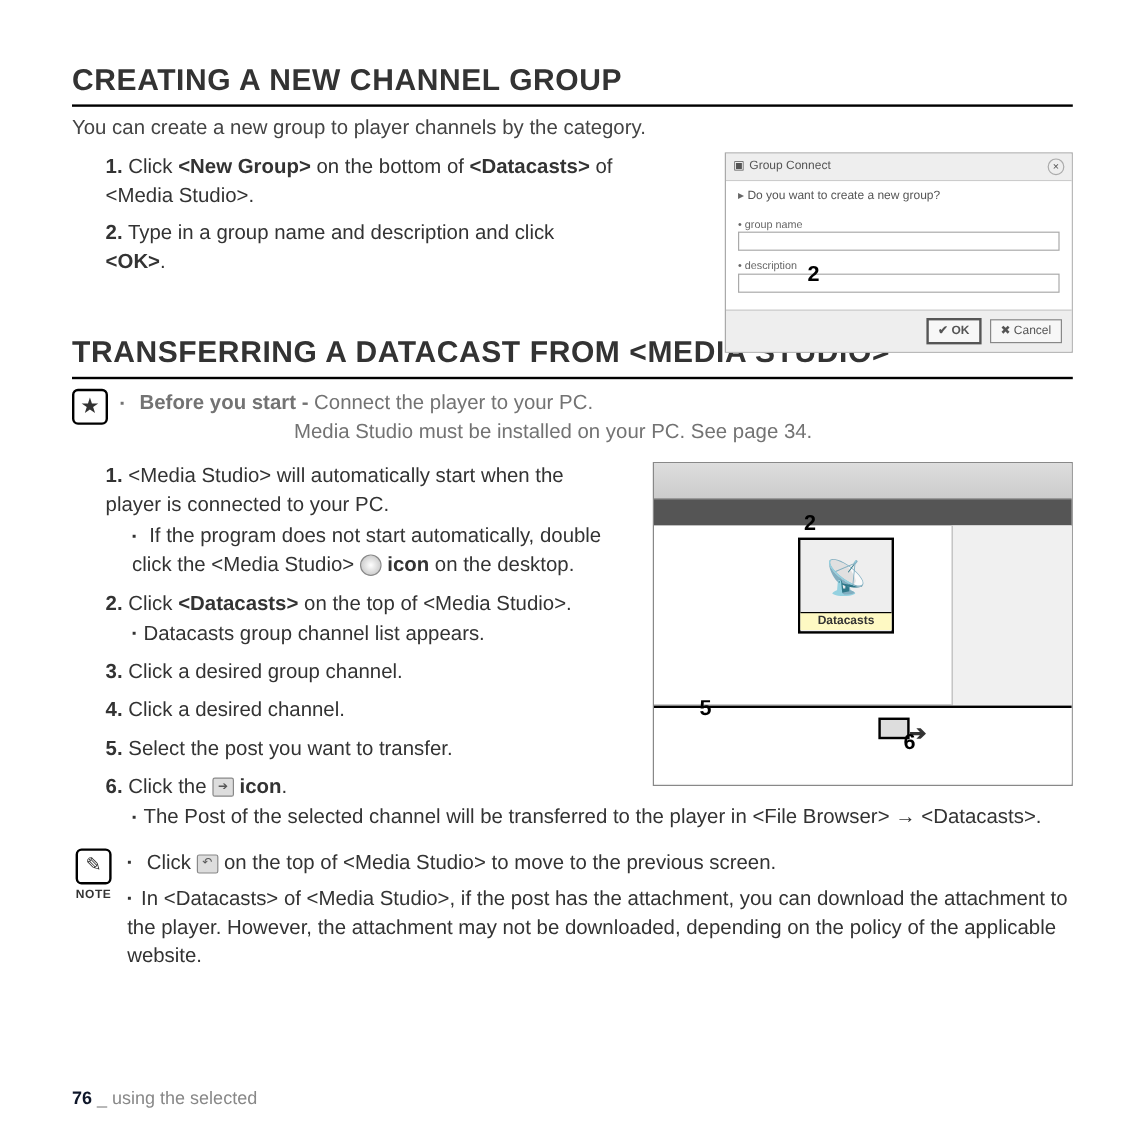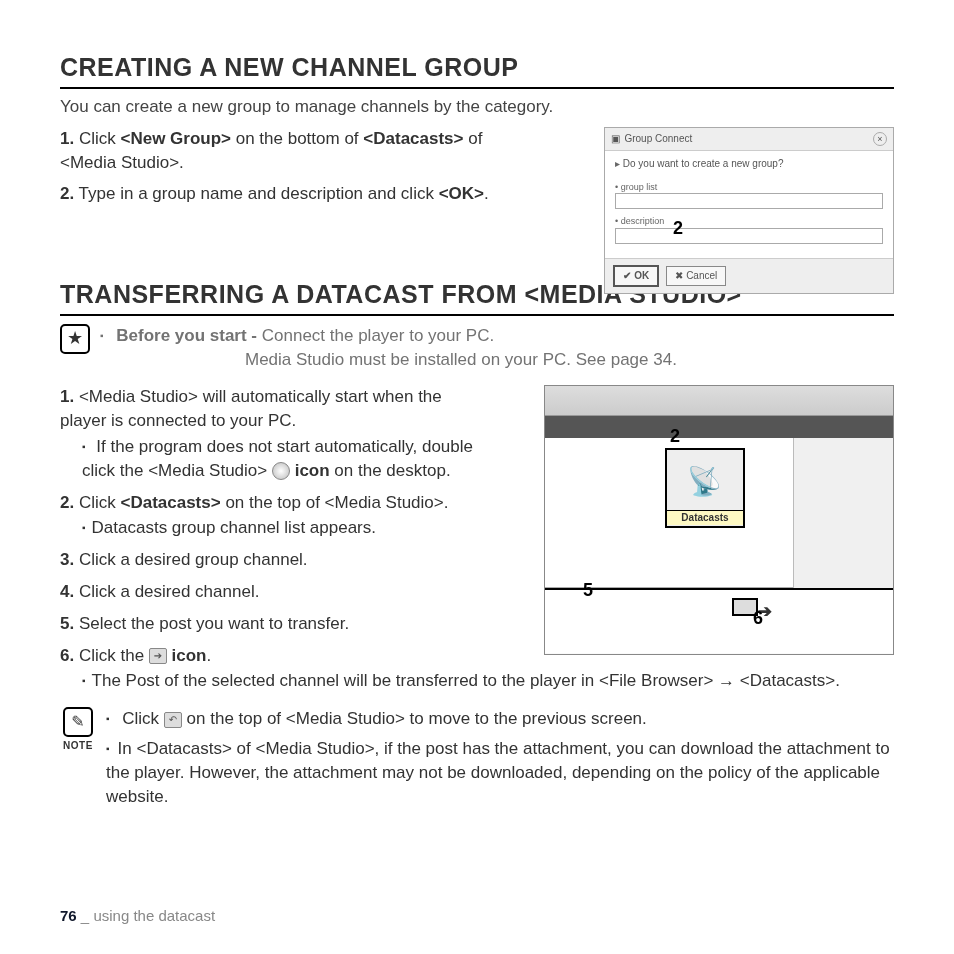--- a/index.html
+++ b/index.html
@@ -18,41 +18,41 @@
     font-weight: bold;
     letter-spacing: 0.5px;
     border-bottom: 2px solid #000;
     padding-bottom: 2px;
     margin-bottom: 6px;
   }
   .intro { margin-bottom: 8px; color:#444; }
   .section1-body { position: relative; min-height: 150px; }
   .section2-body { position: relative; }
   ol.steps { list-style: none; padding-left: 0; }
-  ol.steps > li { margin-bottom: 8px; }
+  ol.steps > li { margin-bottom: 8px; margin-left: 28px; }
   ol.steps .num { font-weight: bold; }
   ol.steps .b { font-weight: bold; }
   ul.sub { list-style: none; padding-left: 22px; margin-top: 2px; }
   ul.sub li::before { content: "▪"; font-size: 10px; margin-right: 6px; position: relative; top:-2px; }
   .col-narrow { width: 455px; }
   .col-narrow2 { width: 420px; }
   .dialog-img {
     position: absolute; right: 0; top: 0;
     width: 290px; border: 1px solid #aaa; background: #f3f3f3;
     font-size: 10px; color:#555;
   }
   .dialog-title { display:flex; align-items:center; gap:4px; padding:4px 6px; border-bottom:1px solid #ccc; background:#eee;}
   .dialog-close { margin-left:auto; width:14px; height:14px; border:1px solid #aaa; border-radius:50%; text-align:center; line-height:12px; font-size:9px;}
   .dialog-content { padding: 6px 10px 8px 10px; background:#fff;}
   .dialog-q { margin-bottom:10px; }
   .dialog-q::before { content:"▸ "; color:#666;}
   .field-lbl { font-size:9px; color:#666; }
   .field-lbl::before { content:"• "; }
   .field-input { width:100%; height:16px; border:1px solid #aaa; background:#fff; margin-bottom:6px;}
-  .dialog-btns { text-align:left; padding:6px; border-top:1px solid #ccc; background:#eee;}
+  .dialog-btns { text-align:right; padding:6px; border-top:1px solid #ccc; background:#eee;}
   .dlg-btn { display:inline-block; border:1px solid #888; padding:2px 8px; font-size:10px; background:#f7f7f7; margin:0 2px;}
   .dlg-btn.ok { border:2px solid #555; font-weight:bold;}
   .callout2 { position:absolute; font-weight:bold; font-size:18px; color:#000;}
   .before-row { display:flex; align-items:flex-start; gap:10px; margin:8px 0 14px 0;}
   .star-icon {
     width:30px; height:30px; border:2.5px solid #000; border-radius:5px;
     display:flex; align-items:center; justify-content:center; flex:none;
     font-size:18px;
   }
   .before-text { font-size:17px; color:#737373;}
@@ -93,41 +93,41 @@
   .note-list li { margin-bottom:6px; }
   .note-list li::before { content:"▪"; font-size:10px; margin-right:8px; position:relative; top:-2px;}
   .footer { position:absolute; bottom:28px; left:60px; font-size:15px; color:#888;}
   .footer .pnum { color:#0f172a; font-weight:bold;}
   .disc-icon { display:inline-block; width:18px; height:18px; border:1px solid #888; border-radius:50%; background:radial-gradient(#fff,#bbb); vertical-align:middle;}
 </style>
 </head>
 <body>
 
 <h1>CREATING A NEW CHANNEL GROUP</h1>
-<p class="intro">You can create a new group to manage channels by the category.</p>
+<p class="intro">You can create a new group to player channels by the category.</p>
 
 <div class="section1-body">
   <ol class="steps col-narrow">
     <li>
       <span class="num">1.</span><span> Click </span><span class="b">&lt;New Group&gt;</span><span> on the bottom of </span><span class="b">&lt;Datacasts&gt;</span><span> of &lt;Media Studio&gt;.</span>
     </li>
     <li>
       <span class="num">2.</span><span> Type in a group name and description and click </span><span class="b">&lt;OK&gt;</span><span>.</span>
     </li>
   </ol>
 
   <div class="dialog-img">
     <div class="dialog-title">
       <span>▣</span>
       <span>Group Connect</span>
       <span class="dialog-close">×</span>
     </div>
     <div class="dialog-content">
       <div class="dialog-q">Do you want to create a new group?</div>
-      <div class="field-lbl">group list</div>
+      <div class="field-lbl">group name</div>
       <div class="field-input"></div>
       <div class="field-lbl">description</div>
       <div class="field-input"></div>
     </div>
     <div class="dialog-btns">
       <span class="dlg-btn ok">✔ <span>OK</span></span>
       <span class="dlg-btn">✖ <span>Cancel</span></span>
     </div>
     <div class="callout2" style="left:68px; top:88px;">2</div>
   </div>
@@ -204,14 +204,14 @@
   </div>
   <ul class="note-list">
     <li>
       <span>Click </span><span class="inline-icon">↶</span><span> on the top of &lt;Media Studio&gt; to move to the previous screen.</span>
     </li>
     <li>In &lt;Datacasts&gt; of &lt;Media Studio&gt;, if the post has the attachment, you can download the attachment to the player. However, the attachment may not be downloaded, depending on the policy of the applicable website.</li>
   </ul>
 </div>
 
 <div class="footer">
-  <span class="pnum">76</span><span> _ </span><span>using the datacast</span>
+  <span class="pnum">76</span><span> _ </span><span>using the selected</span>
 </div>
 
 </body></html>

